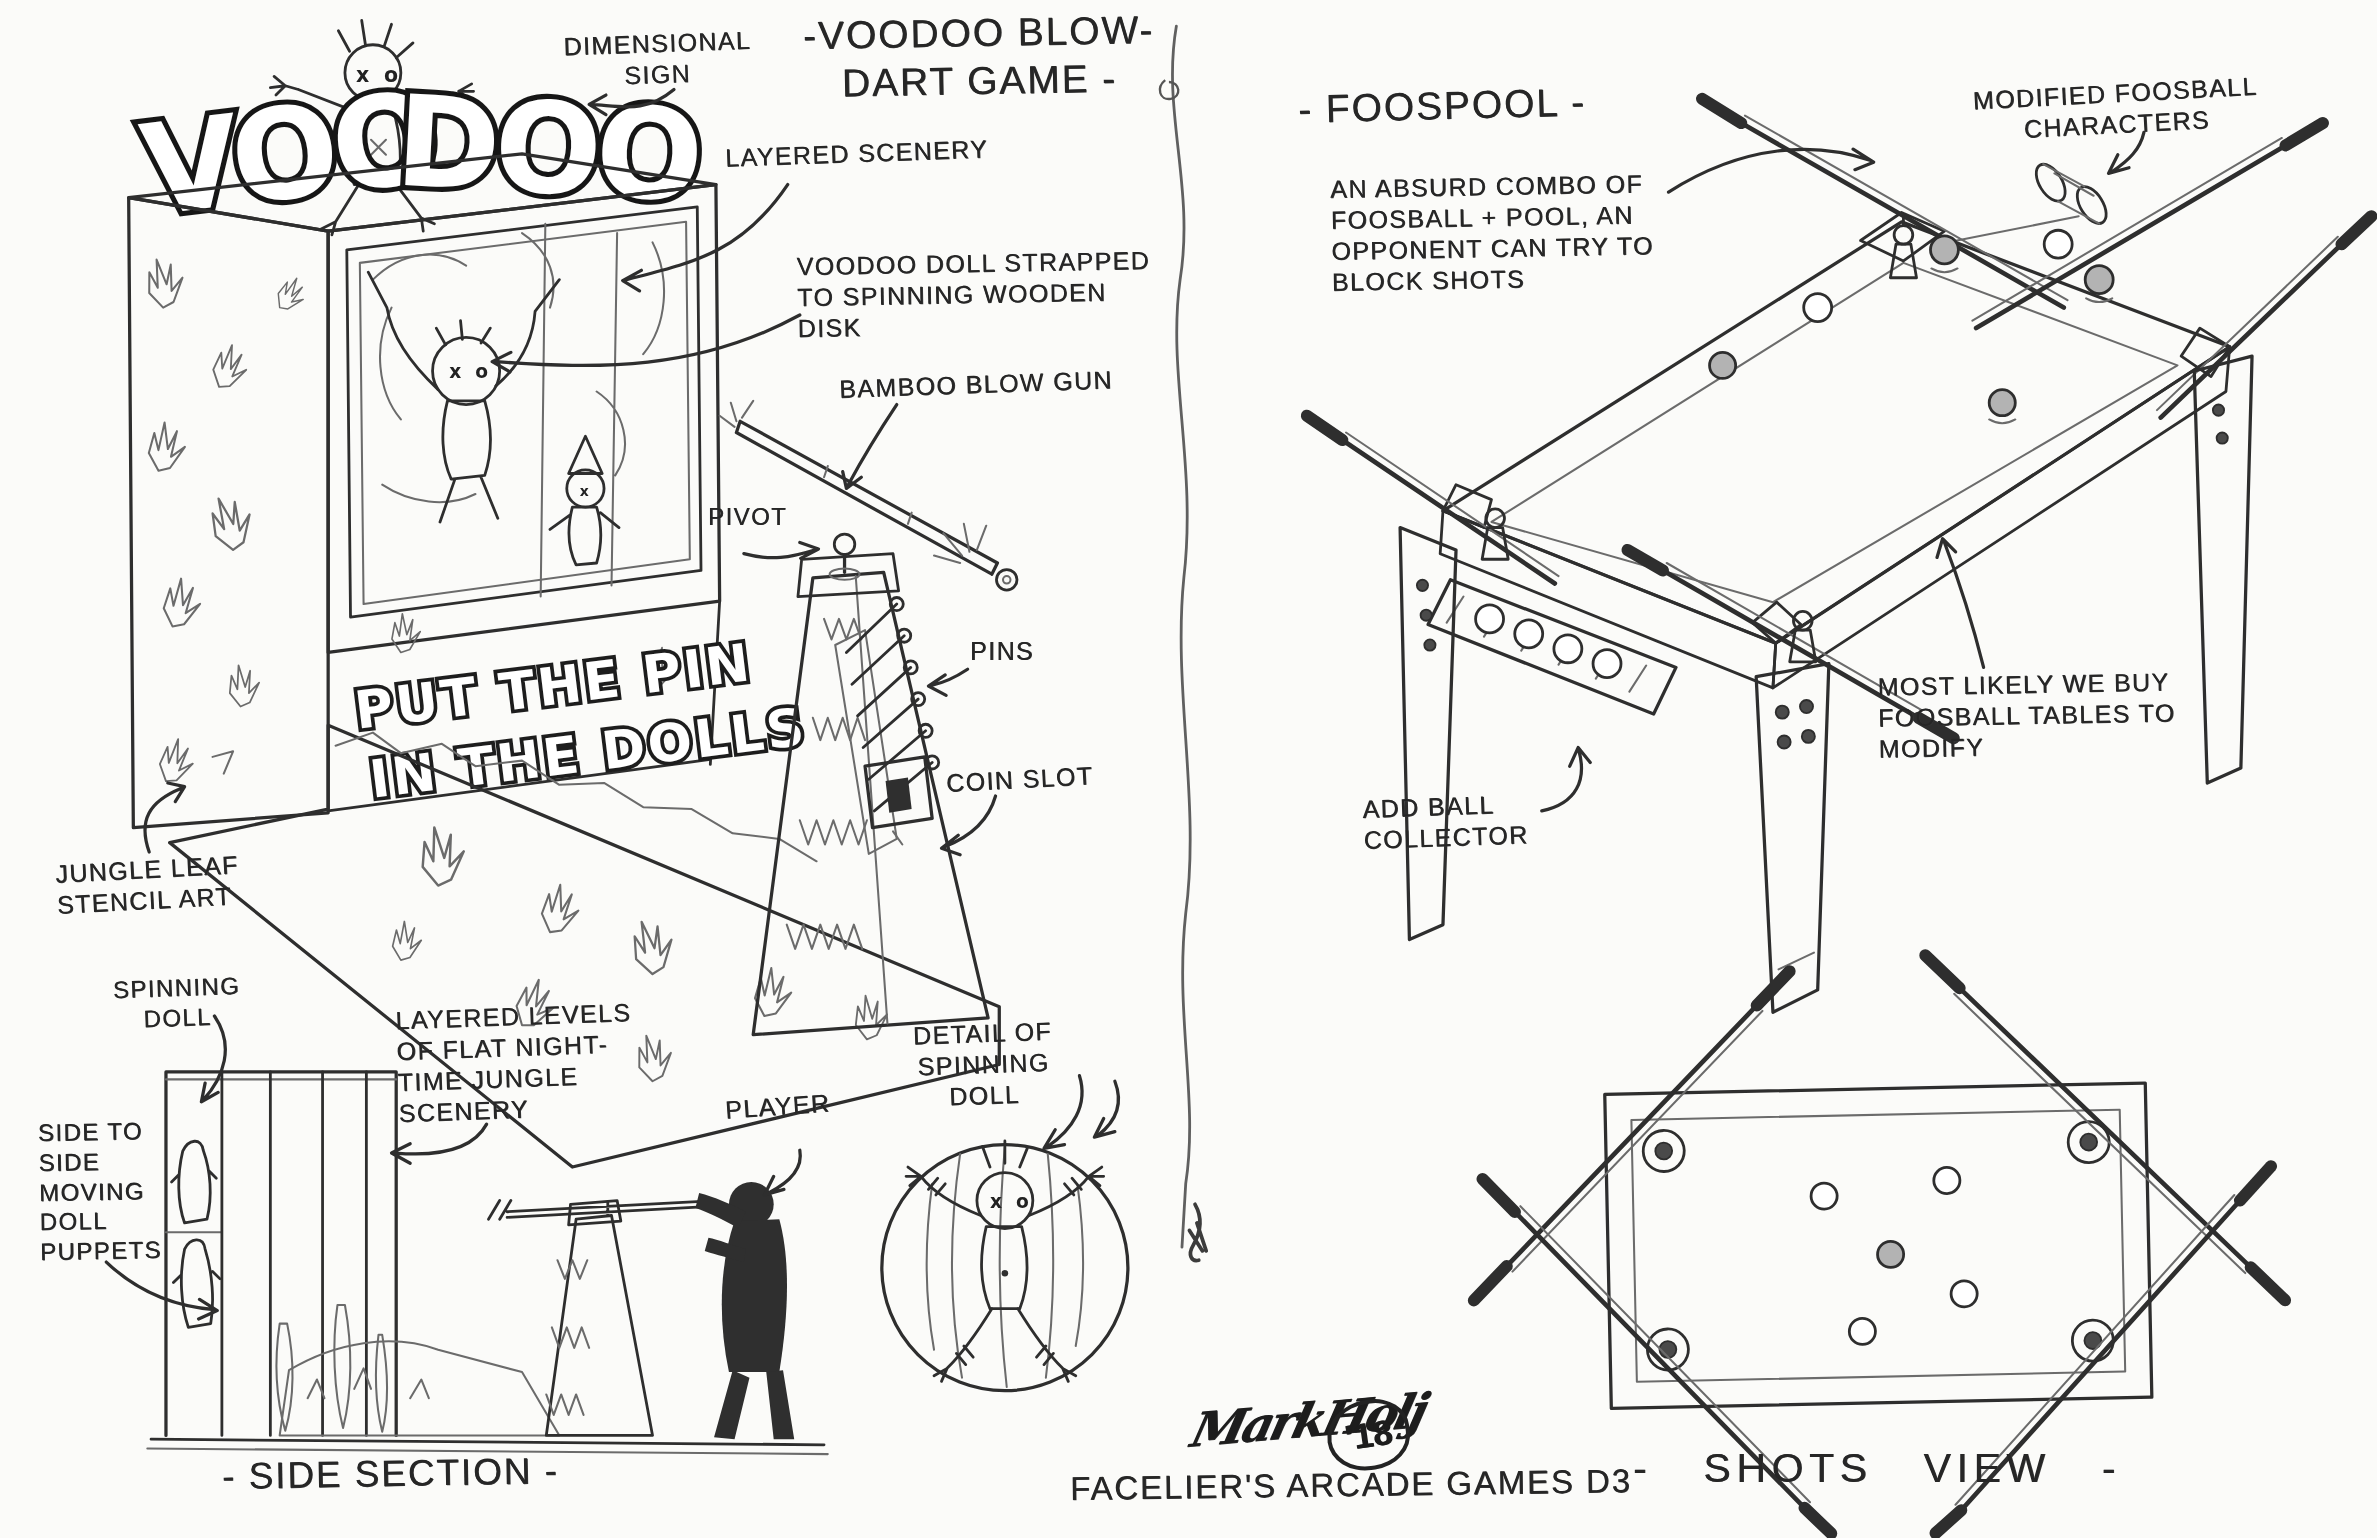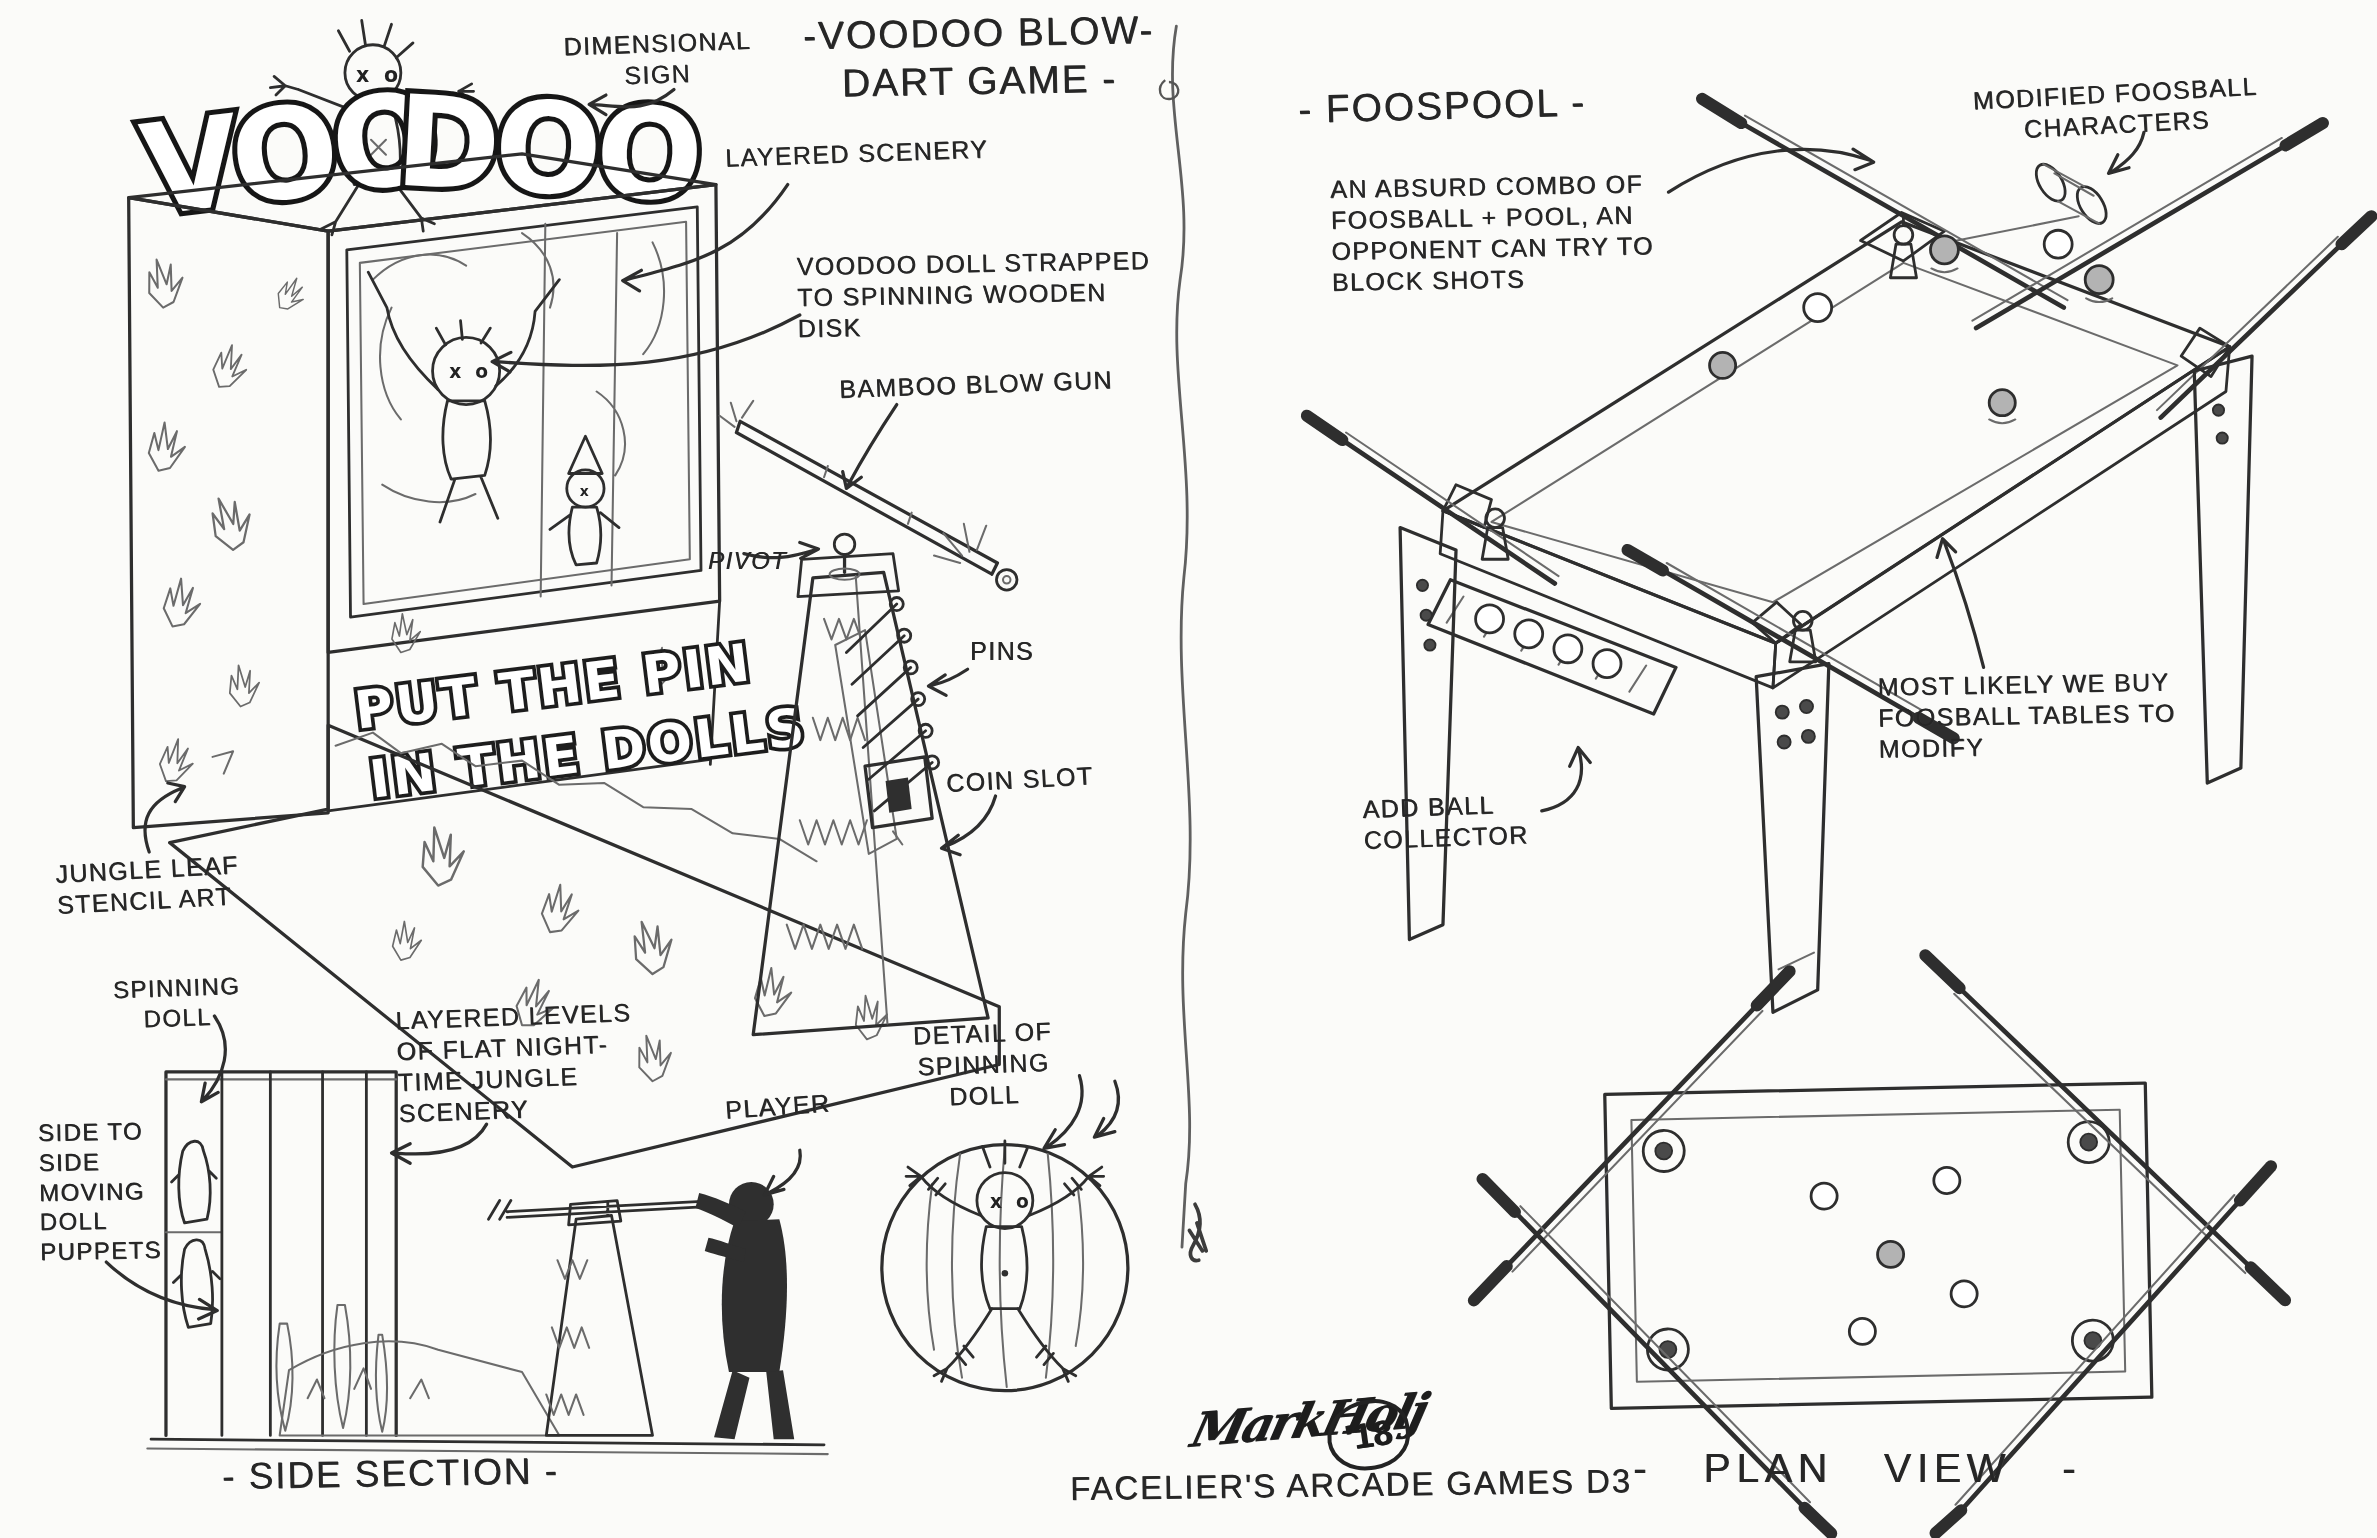--- a/index.html
+++ b/index.html
@@ -338,21 +338,21 @@
 
 <div class="ann c" style="left:564px;top:28px;transform:rotate(-2deg);width:186px;">DIMENSIONAL
 SIGN</div>
 <div class="ann c big" style="left:797px;top:9.3px;width:364px;transform:rotate(-1deg);">-VOODOO BLOW-
 DART GAME -</div>
 <div class="ann" style="left:725px;top:138px;transform:rotate(-2deg);">LAYERED SCENERY</div>
 <div class="ann" style="left:797px;top:248px;transform:rotate(-1deg);">VOODOO DOLL STRAPPED
 TO SPINNING WOODEN
 DISK</div>
 <div class="ann" style="left:839px;top:369px;transform:rotate(-2deg);">BAMBOO BLOW GUN</div>
-<div class="ann" style="left:708px;top:546px;font-size:24px;font-style:italic;">PIVOT</div>
+<div class="ann" style="left:708px;top:502px;font-size:24px;">PIVOT</div>
 <div class="ann" style="left:970px;top:636px;text-align:right;">PINS</div>
 <div class="ann" style="left:946px;top:764px;transform:rotate(-3deg);">COIN SLOT</div>
 <div class="ann" style="left:56px;top:854px;transform:rotate(-3deg);">JUNGLE LEAF
 STENCIL ART</div>
 
 <div class="ann c" style="left:107px;top:973px;transform:rotate(-2deg);width:140px;font-size:24px;">SPINNING
 DOLL</div>
 <div class="ann" style="left:39px;top:1117px;font-size:24px;transform:rotate(-1deg);">SIDE TO
 SIDE
 MOVING
@@ -373,20 +373,20 @@
 FOOSBALL + POOL, AN
 OPPONENT CAN TRY TO
 BLOCK SHOTS</div>
 <div class="ann c" style="left:1962px;top:78px;width:308px;transform:rotate(-3deg);">MODIFIED FOOSBALL
 CHARACTERS</div>
 <div class="ann" style="left:1878px;top:669px;transform:rotate(-1deg);">MOST LIKELY WE BUY
 FOOSBALL TABLES TO
 MODIFY</div>
 <div class="ann" style="left:1363px;top:791px;transform:rotate(-2deg);">ADD BALL
 COLLECTOR</div>
-<div class="ann cap" style="left:1633px;top:1443px;font-size:41px;word-spacing:34px;letter-spacing:5.6px;">- PLAN VIEW -</div>
+<div class="ann cap" style="left:1633px;top:1443px;font-size:41px;word-spacing:34px;letter-spacing:5.6px;">- SHOTS VIEW -</div>
 
 <div class="ann sig" style="left:1195px;top:1391px;">MarkHolj</div>
 <div class="badge" style="left:1327px;top:1400px;">'18</div>
 <div class="ann" style="left:1070px;top:1465px;font-size:33px;letter-spacing:1.9px;transform:rotate(-0.8deg);">FACELIER'S ARCADE GAMES D3</div>
 
 </div>
 
 
 </body></html>

